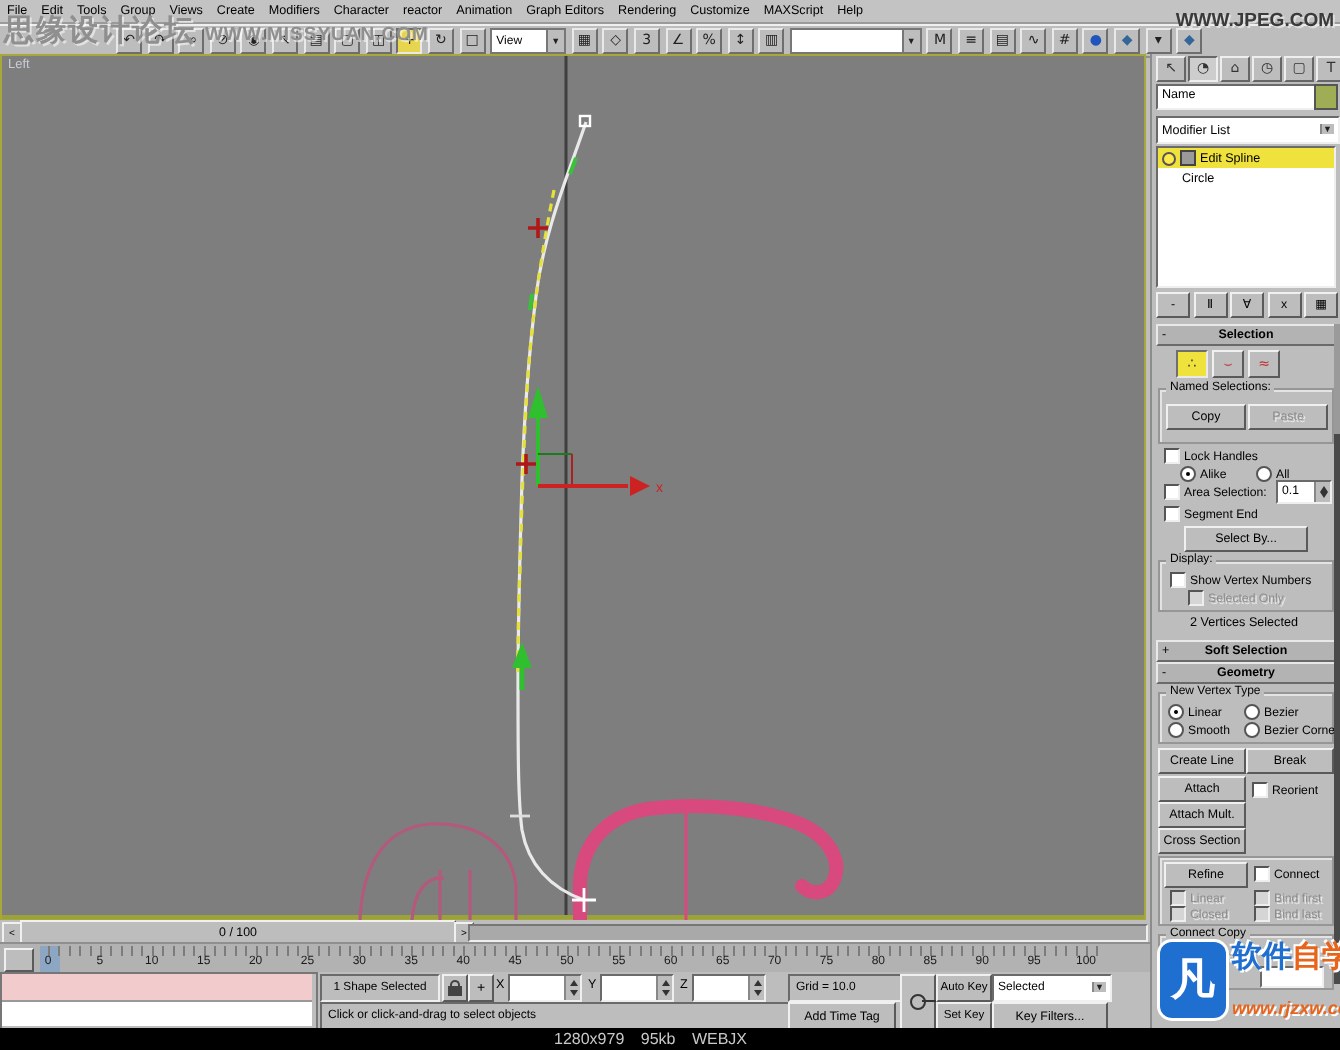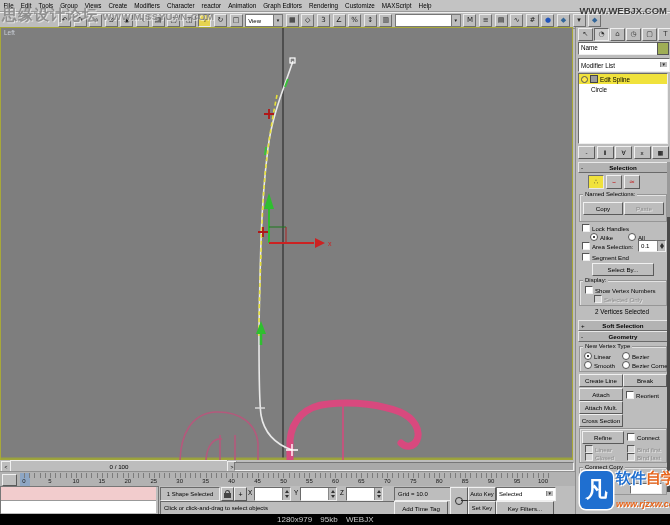--- a/index.html
+++ b/index.html
@@ -471,21 +471,21 @@
 
   <div id="blackstrip">
     <span id="caption">1280x979 95kb WEBJX</span>
   </div>
 
   <div class="wm" id="wm1">
     <span class="cjk">思缘设计论坛</span>
     <span class="url">WWW.MISSYUAN.COM</span>
   </div>
   <div class="wm" id="wm2">
-    <div class="url">WWW.WEBJX.COM</div>
+    <div class="url">WWW.JPEG.COM</div>
   </div>
   <div class="wm" id="logo">
     <div id="logobox">凡</div>
     <div id="logotitle">
       <span class="b">软件</span><span class="o">自学</span>
     </div>
     <div id="logourl">www.rjzxw.com</div>
   </div>
 
 </div>

